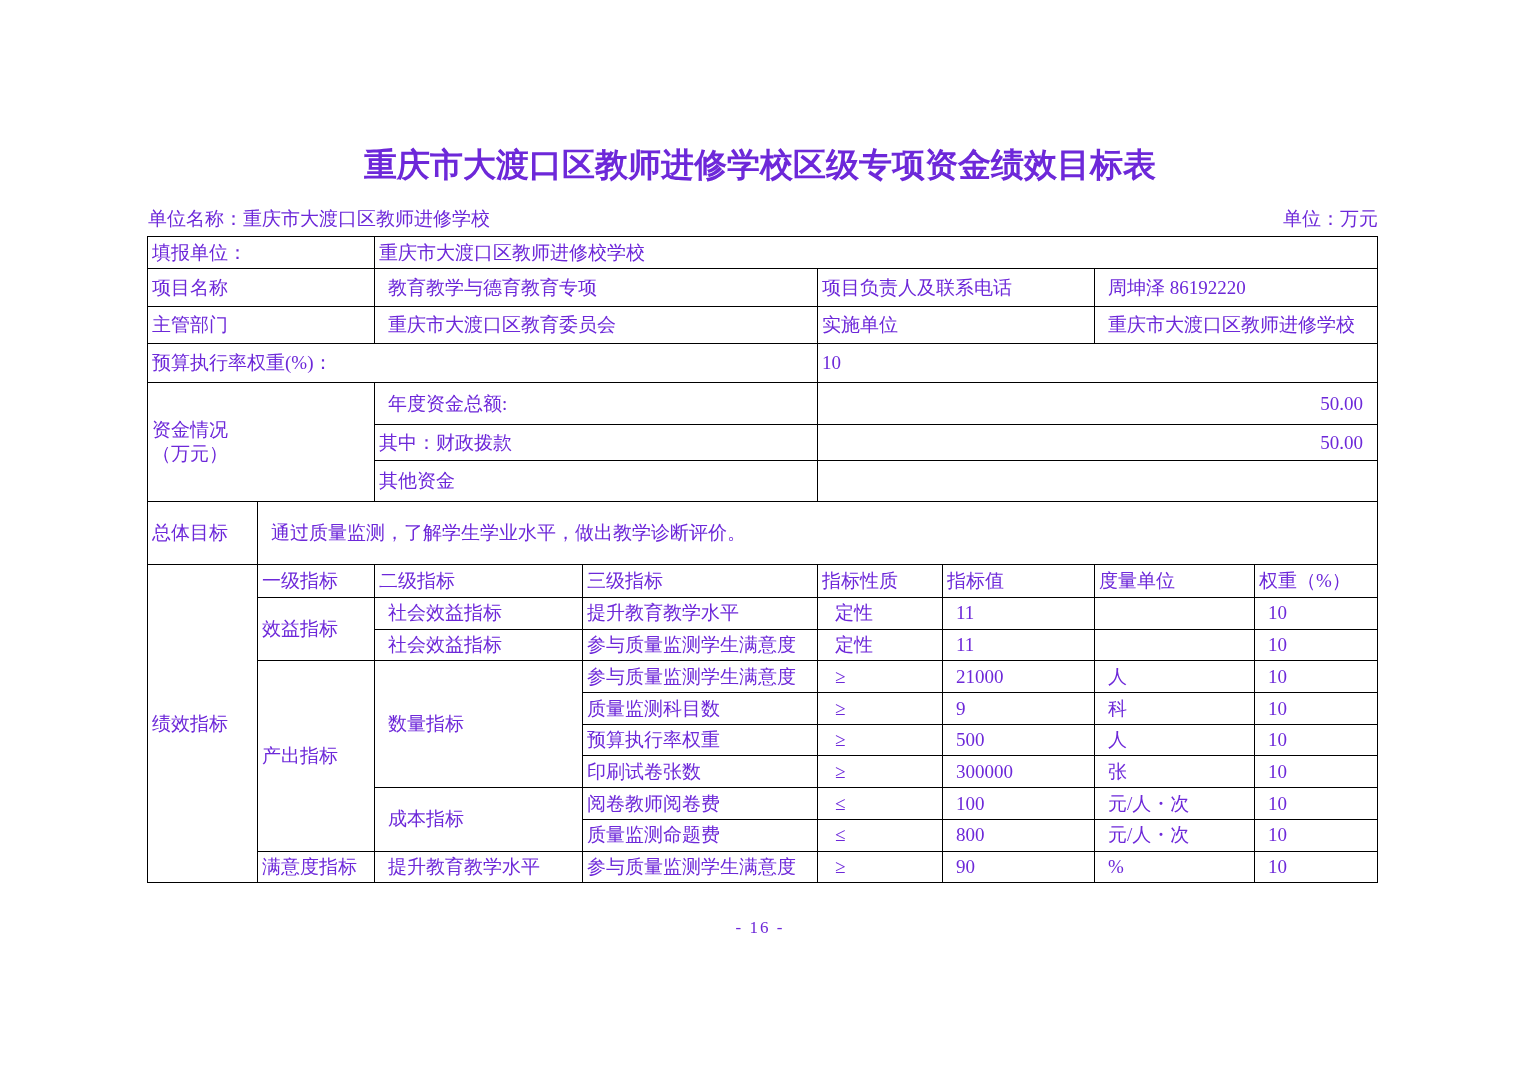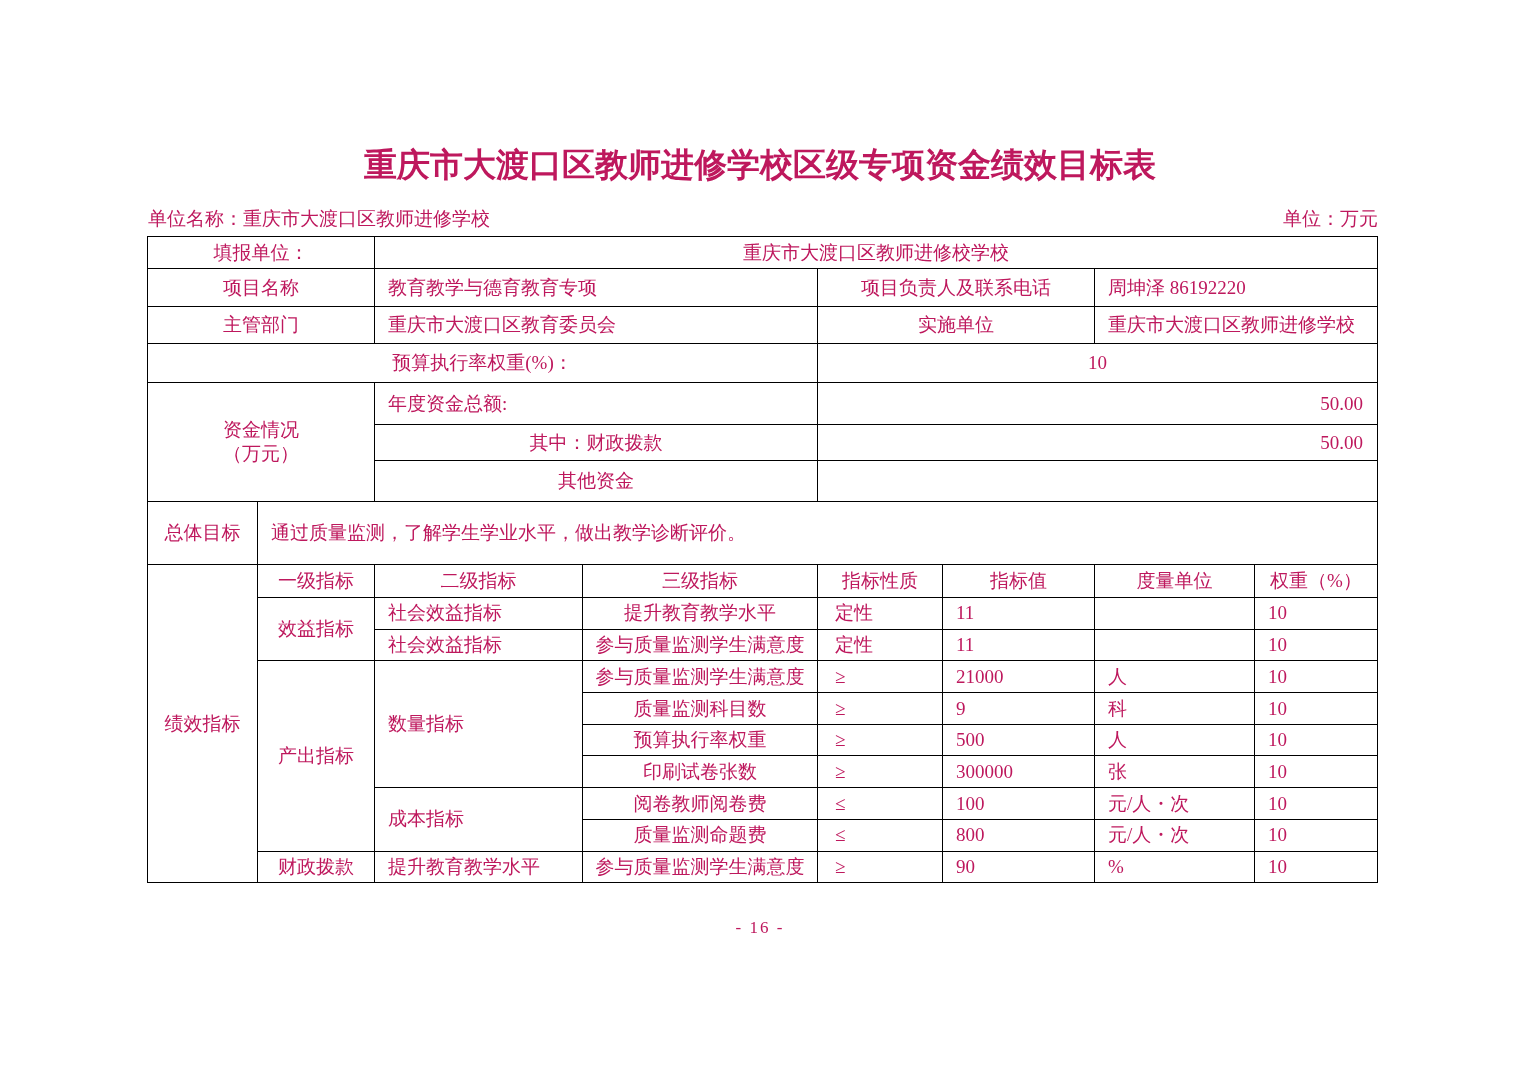--- a/index.html
+++ b/index.html
@@ -1,39 +1,39 @@
 <!DOCTYPE html>
 <html><head>
 <meta charset="utf-8">
 <style>
   * { margin:0; padding:0; box-sizing:border-box; }
   html,body { background:#ffffff; }
   .page {
     position:relative; width:1520px; height:1074px; background:#ffffff;
-    color:#be185d; font-family:"Liberation Serif","DejaVu Serif",serif;
+    color:#6d28d9; font-family:"Liberation Serif","DejaVu Serif",serif;
     overflow:hidden;
   }
   .title {
     position:absolute; top:143px; left:0; width:100%; text-align:center;
     font-size:33px; font-weight:bold; letter-spacing:0px;
     font-family:"Liberation Sans","DejaVu Sans",sans-serif;
   }
   .meta {
     position:absolute; top:206px; left:148px; width:1230px;
     display:flex; justify-content:space-between; font-size:19px;
   }
   table.main {
     position:absolute; top:236px; left:147px; width:1231px;
     border-collapse:collapse; table-layout:fixed; font-size:19px;
   }
   table.main td {
     border:1px solid #000; vertical-align:middle; padding:2px 4px;
     overflow:hidden; line-height:1.25;
   }
-  .c { text-align:center; }
+  .c { text-align:left; }
   .l { text-align:left; padding-left:13px !important; }
   .le { text-align:left; padding-left:17px !important;margin-top:12px; }
   .r { text-align:right; padding-right:14px !important; }
   tr.h32 { height:32px; } tr.h38 { height:38px; } tr.h37 { height:37px; }
   tr.h39 { height:39px; } tr.h42 { height:42px; } tr.h36 { height:36px; }
   tr.h41 { height:41px; } tr.h63 { height:63px; } tr.h33 { height:33px; }
   tr.d  { height:31.7px; }
   .pageno {
     position:absolute; top:918px; left:0; width:100%;
     text-align:center; font-size:17px; letter-spacing:2px;
@@ -187,21 +187,21 @@
 
     <tr class="d">
       <td class="c">质量监测命题费</td>
       <td class="le">≤</td>
       <td class="l">800</td>
       <td class="l">元/人・次</td>
       <td class="l">10</td>
     </tr>
 
     <tr class="d">
-      <td class="c">财政拨款</td>
+      <td class="c">满意度指标</td>
       <td class="l">提升教育教学水平</td>
       <td class="c">参与质量监测学生满意度</td>
       <td class="le">≥</td>
       <td class="l">90</td>
       <td class="l">%</td>
       <td class="l">10</td>
     </tr>
 
   </tbody>
     </table>

